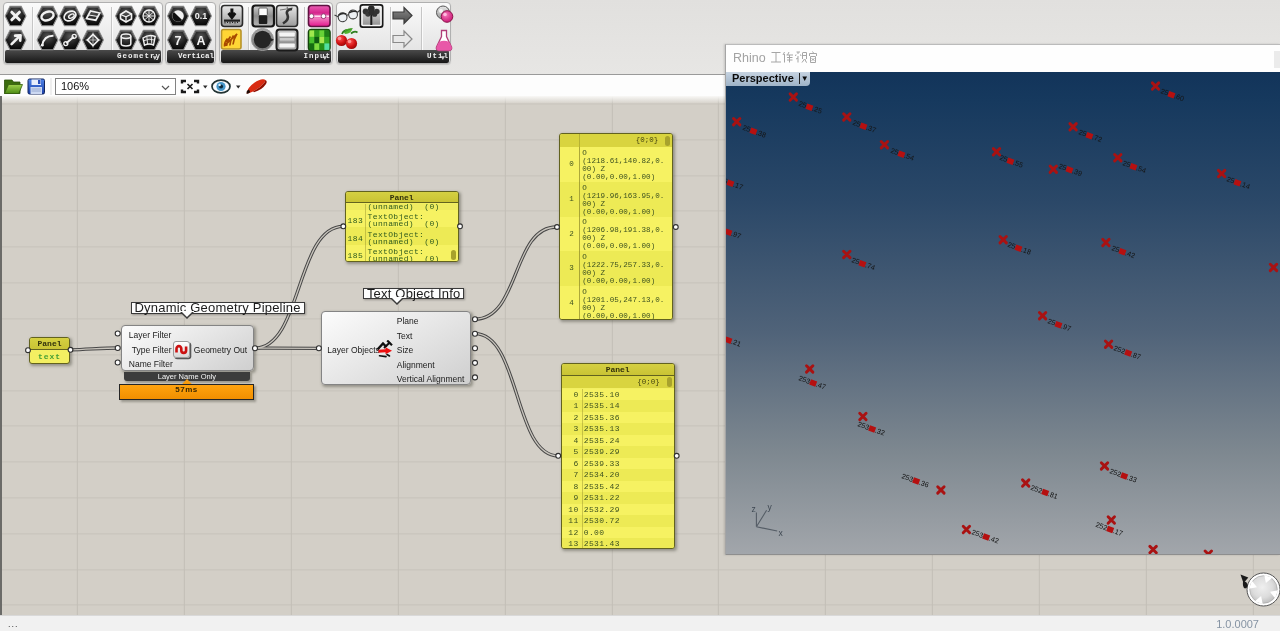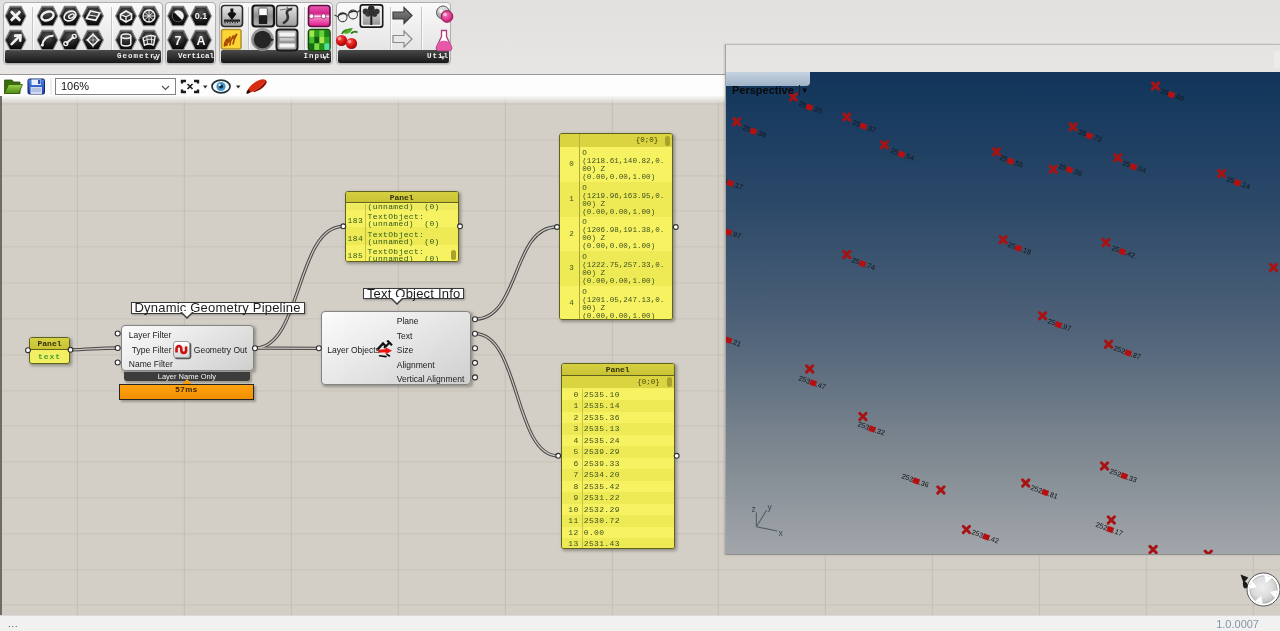--- a/index.html
+++ b/index.html
@@ -33,21 +33,21 @@
 .node{position:absolute;background:linear-gradient(150deg,#fcfcfc,#e8e8e8 45%,#cfcfcf);border:1px solid #848484;border-radius:4px;box-shadow:1.5px 1.5px 3px rgba(70,70,60,.45);}
 .tooltip{position:absolute;background:#fdfdfd;border:1.5px solid #3a3a3a;color:#1c1c1c;font-size:13px;letter-spacing:0.2px;line-height:7.5px;padding:1px 3px;white-space:nowrap;box-shadow:1px 1px 2px rgba(0,0,0,.3);}
 .nlabel{font-size:8.5px;color:#1a1a1a;position:absolute;white-space:nowrap;}
 .darkbar{position:absolute;background:#3c3c3c;border-radius:0 0 3px 3px;color:#f5f5f5;font-size:7.5px;text-align:center;box-shadow:1.5px 1.5px 2px rgba(70,70,60,.4);}
 .orangebar{position:absolute;background:linear-gradient(#ffa30f,#f18f00);border:1.2px solid #252525;color:#3c2800;font-weight:bold;font-size:8px;letter-spacing:0.5px;text-align:center;box-shadow:1.5px 1.5px 2px rgba(70,70,60,.4);}
 
 
 #rwin{left:725px;top:44px;width:555px;height:510.5px;border-left:1px solid #a5a5a5;border-top:1px solid #bbb;box-shadow:-1px 0 2px rgba(0,0,0,.15);}
 #rtitle{left:0;top:0;width:555px;height:26.6px;background:#fefefe;color:#a3a3a3;font-size:12.5px;line-height:26px;padding-left:7px;}
 #rview{left:0;top:26.6px;width:555px;height:483.6px;background:linear-gradient(#12345a,#16395e 6%,#2b4868 27%,#506379 54%,#7e8890 79%,#a2a6ab 100%);border-bottom:1px solid #8e8e8e;overflow:hidden;}
-#ptab{position:absolute;left:0;top:0;height:14.6px;width:84px;background:linear-gradient(#c6d3e1,#9fb3c7);color:#0a0a0a;font-size:11px;font-weight:bold;line-height:13.5px;padding:12px 0 0 6px;border-radius:0 0 4px 0;}
+#ptab{position:absolute;left:0;top:0;height:14.6px;width:84px;background:linear-gradient(#c6d3e1,#9fb3c7);color:#0a0a0a;font-size:11px;font-weight:bold;line-height:13.5px;padding:0 0 0 6px;border-radius:0 0 4px 0;}
 
 
 #status{left:0;top:615px;width:1280px;height:16px;background:#f1f1f1;border-top:1px solid #d9d9d9;}
 #vers{position:absolute;right:21px;top:2px;color:#8593a3;font-size:11px;}
 #dots{position:absolute;left:8px;top:3px;color:#3c3c3c;font-size:9px;letter-spacing:1px;}
 </style>
 </head>
 <body>
 <div id="page">
   <div id="toolbar" class="abs">
@@ -512,20 +512,28 @@
         <circle cx="475" cy="362.85" r="2.5"></circle>
         <circle cx="475" cy="377.4" r="2.5"></circle>
       <circle cx="557" cy="227" r="2.4"></circle>
         <circle cx="675.8" cy="227" r="2.4"></circle>
       <circle cx="558.2" cy="455.8" r="2.4"></circle>
         <circle cx="676.7" cy="455.8" r="2.4"></circle>
     </g>
   </svg>
 
   <div id="rwin" class="abs">
+    <div id="rtitle" class="abs">Rhino<svg width="46" height="13" viewBox="0 0 46 13" style="position:relative;top:1.5px;left:5px">
+          <g stroke="#a6a6a6" stroke-width="1" fill="none">
+            <path d="M0.5,1.5 H9.5 M5,1.5 V11 M0,11 H10"></path>
+            <path d="M13.5,1 L12,4 M13.5,3 V11.5 M15.5,4 H22 M18,1 L16.5,4 M18.5,4 V11.5 M16,6.5 H21.5 M16,9 H21.5"></path>
+            <path d="M25.5,1 H29 M27,1 V3 M25,3.5 L24.5,5 M29.5,3.5 L30,5 M27,5 V11.5 M25,8 L27,7 M32,1.5 H35.5 M31.5,1.5 V8 M35.5,1.5 V8 M31.5,4.5 H35.5 M33.5,8 L31,11.5 M34,8 Q34.5,11.5 36,11.5"></path>
+            <path d="M38.5,2.5 H45.5 M38.5,2.5 V5 M45.5,2.5 V5 M41.5,0.5 L42.5,2 M39.5,5.5 H44.5 M39.5,5.5 V11.5 M44.5,5.5 V11.5 M39.5,11.5 H44.5 M40.5,7.5 L43.5,9.5 M43.5,7.5 L40.5,9.5"></path>
+          </g>
+        </svg></div>
         <div style="position:absolute;right:0;top:6px;width:6.5px;height:17px;background:#ebebeb;"></div>
     <div id="rview" class="abs">
       <svg width="555" height="484" viewBox="725 70.6 555 484" style="position:absolute;left:0;top:0">
           <g stroke="#a91212" stroke-width="2.9" stroke-linecap="round">
             <path d="M789.1,92.5 L795.5,98.9 M789.1,98.9 L795.5,92.5"></path>
             <path d="M732.5,117.1 L738.9,123.5 M732.5,123.5 L738.9,117.1"></path>
             <path d="M842.6,112.3 L849.0,118.7 M842.6,118.7 L849.0,112.3"></path>
             <path d="M880.2,140.1 L886.6,146.5 M880.2,146.5 L886.6,140.1"></path>
             <path d="M992.3,147.2 L998.7,153.6 M992.3,153.6 L998.7,147.2"></path>
             <path d="M999.0,235.1 L1005.4,241.5 M999.0,241.5 L1005.4,235.1"></path>

